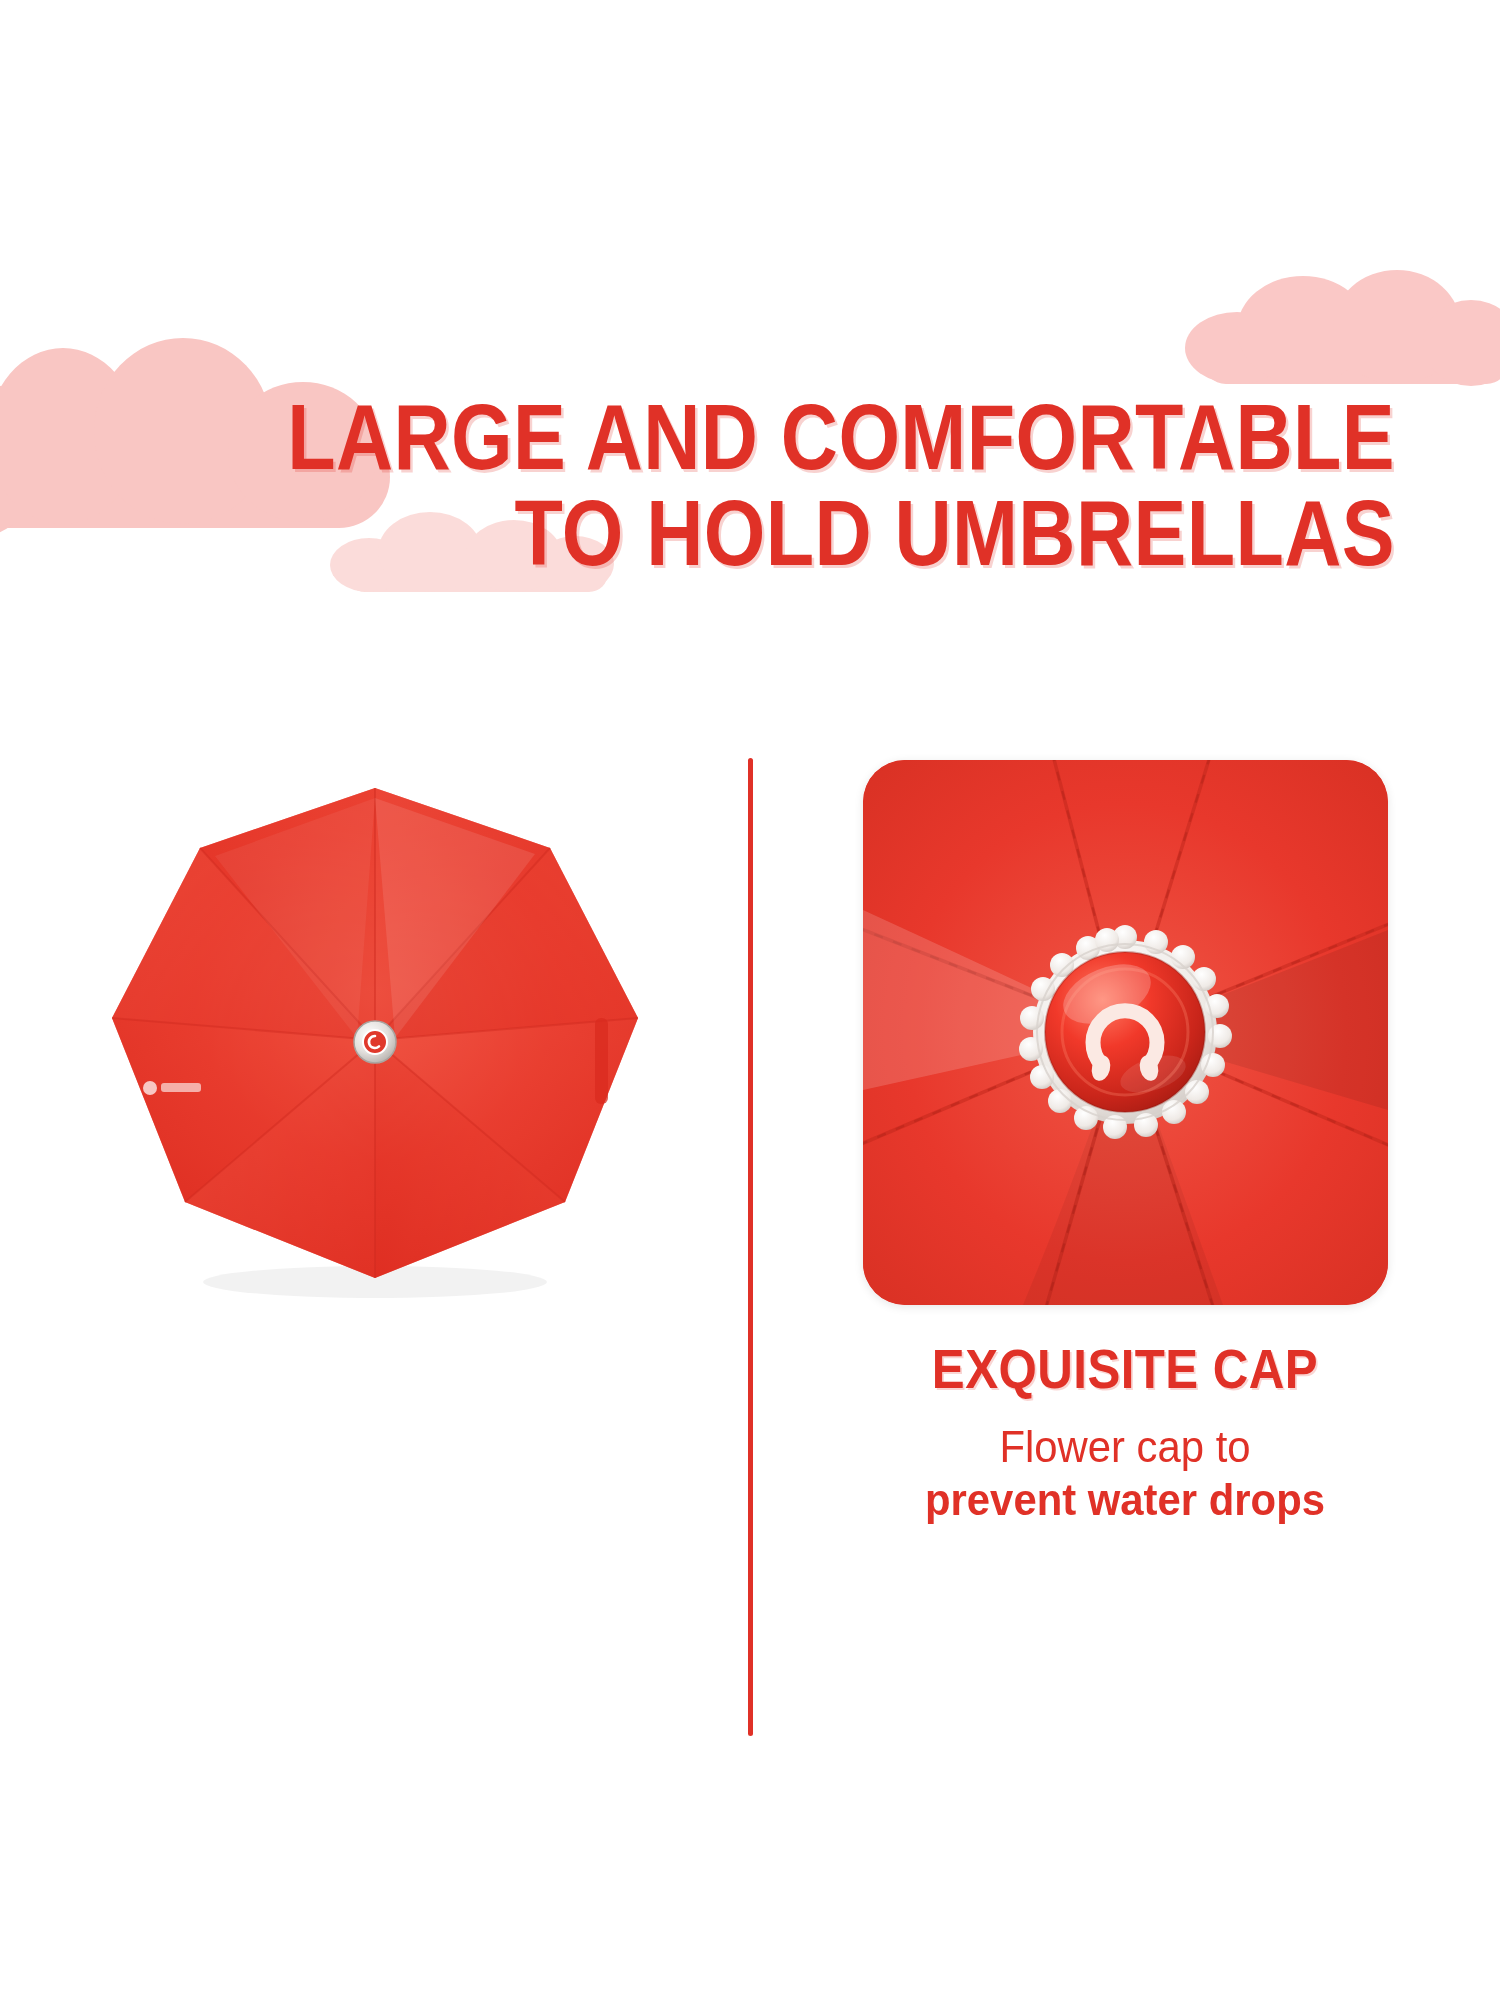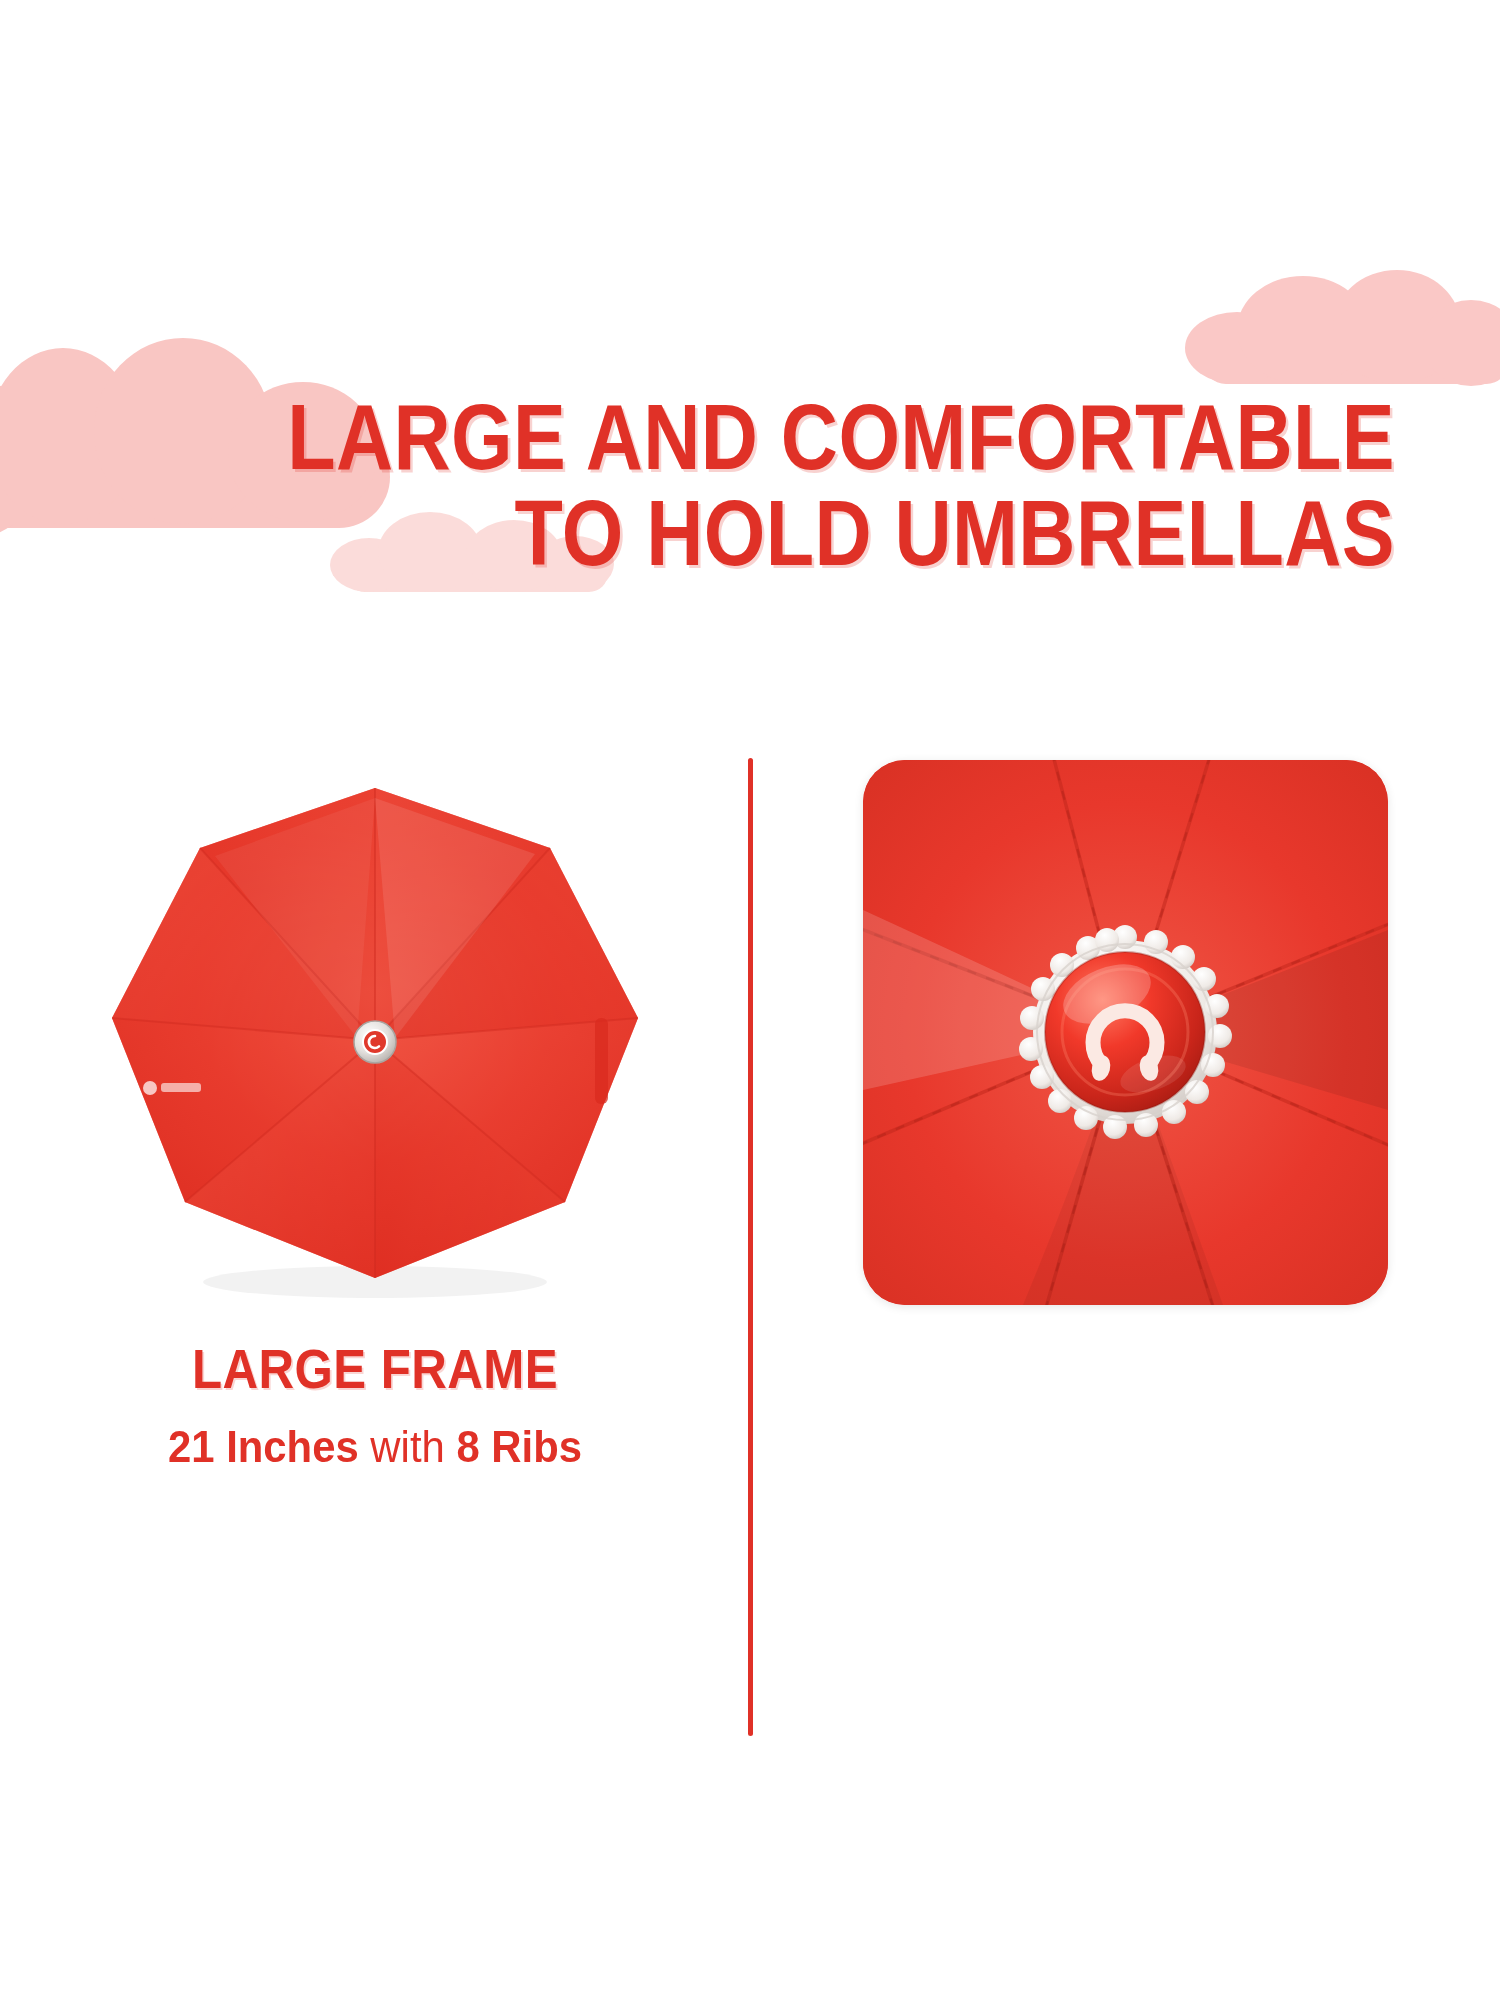--- a/index.html
+++ b/index.html
@@ -288,28 +288,20 @@
             <circle cx="280" cy="272" r="21" fill="url(#hubG)"></circle>
             <circle cx="280" cy="272" r="21" fill="none" stroke="#a9a4a0" stroke-width="1.5"></circle>
             <circle cx="280" cy="272" r="12" fill="#e0392c"></circle>
             <circle cx="280" cy="272" r="12" fill="none" stroke="#ffffff" stroke-width="2"></circle>
             <path d="M280 266 a6 6 0 1 0 4 10.4" fill="none" stroke="#ffffff" stroke-width="2.6" stroke-linecap="round"></path>
           </g>
         </svg>
       </div>
     </div>
 
-    <div class="caption">
-      <span class="caption-title">LARGE FRAME</span>
-      <span class="caption-sub">
-        <span class="line">
-          <span class="b">21 Inches</span><span> with </span><span class="b">8 Ribs</span>
-        </span>
-      </span>
-    </div>
   </div>
 
   <div class="panel panel-right">
 
     <div class="media">
       <div id="cap-tile">
         <svg viewBox="0 0 525 545" xmlns="http://www.w3.org/2000/svg">
           <defs>
             <radialGradient id="fabricG" cx="50%" cy="50%" r="70%">
               <stop offset="0%" stop-color="#f05747"></stop>
@@ -406,15 +398,22 @@
               <g fill="#fbe9e3">
                 <ellipse cx="-24" cy="36" rx="9" ry="13" transform="rotate(14 -24 36)"></ellipse>
                 <ellipse cx="24" cy="36" rx="9" ry="13" transform="rotate(-14 24 36)"></ellipse>
               </g>
             </g>
           </g>
         </svg>
       </div>
     </div>
 
+    <div class="caption">
+      <span class="caption-title">EXQUISITE CAP</span>
+      <span class="caption-sub">
+        <span class="line">Flower cap to</span>
+        <span class="line b">prevent water drops</span>
+      </span>
+    </div>
   </div>
 
 </div>
 
 </body></html>

